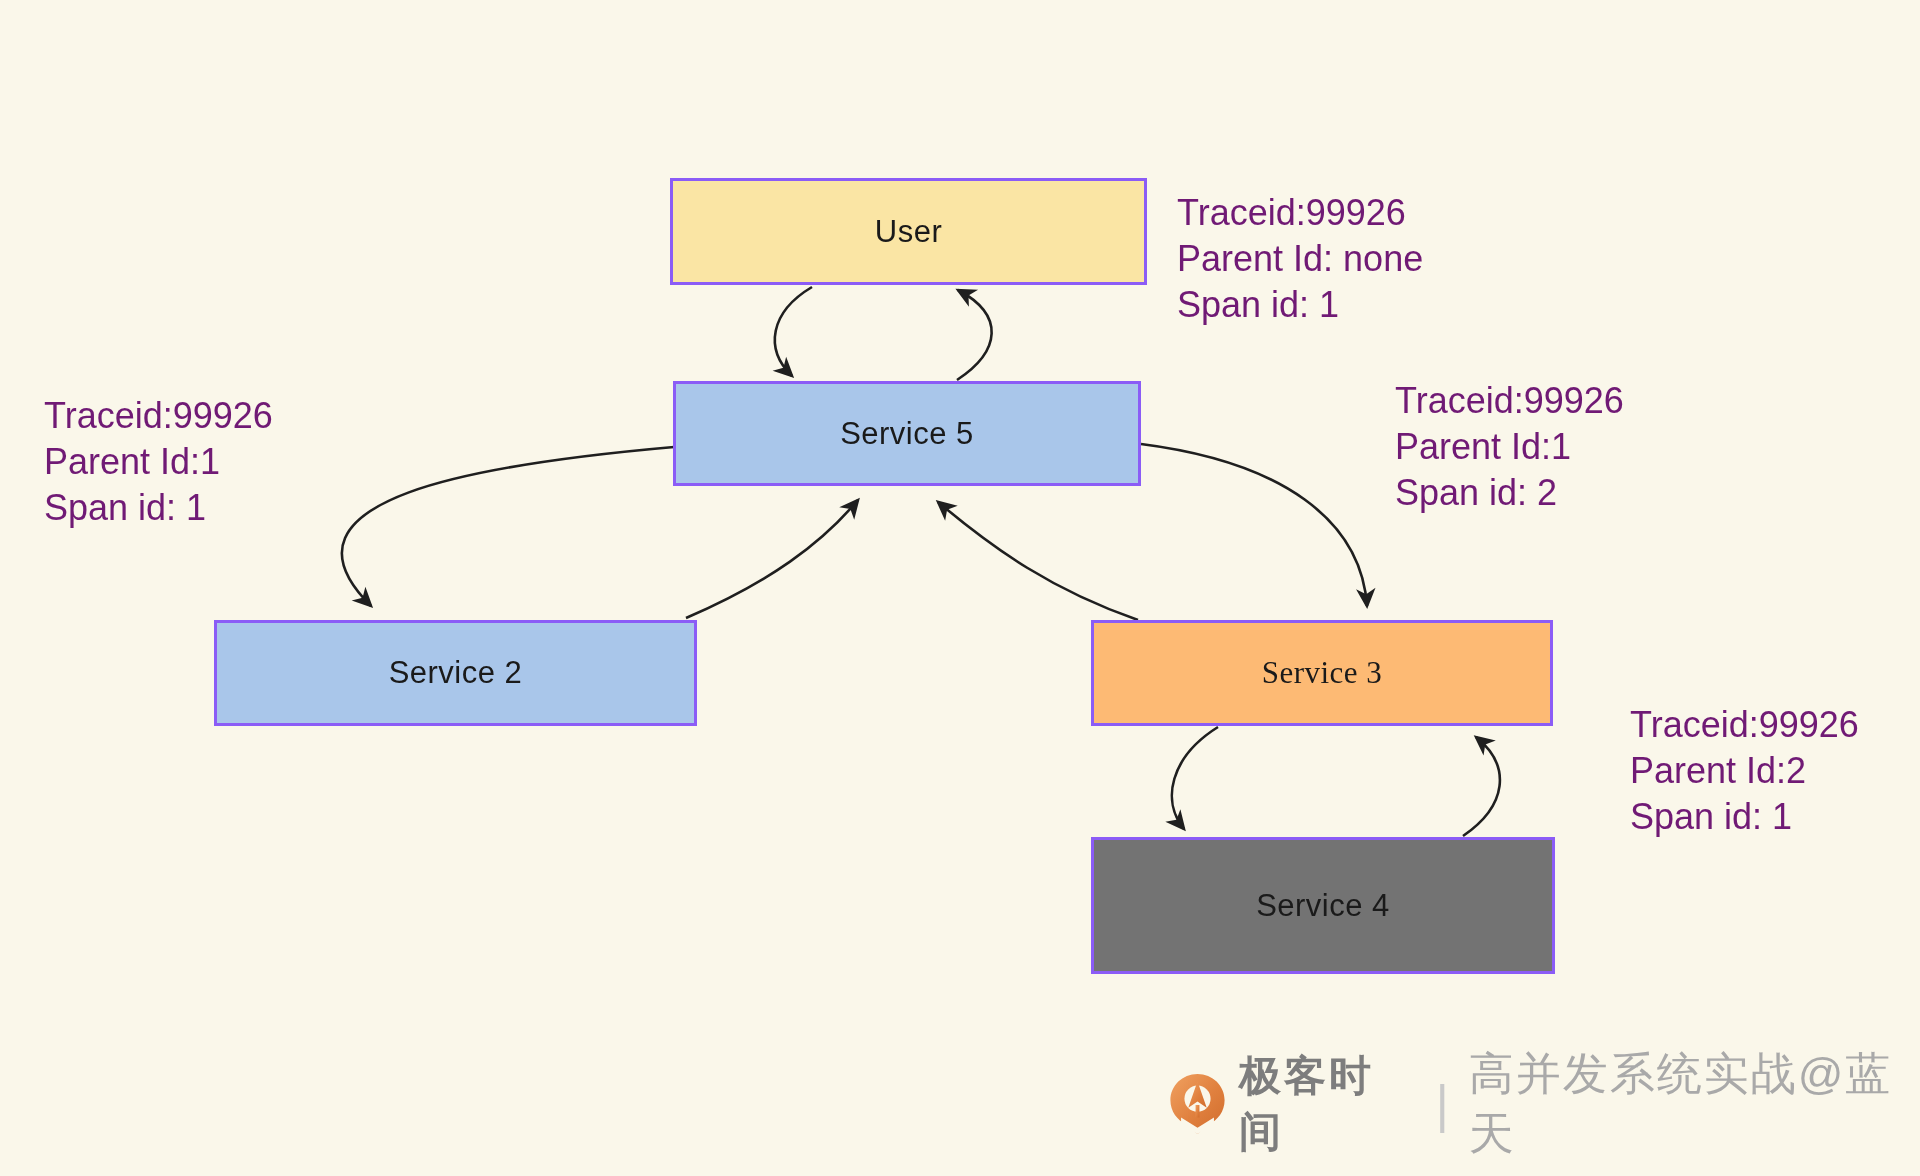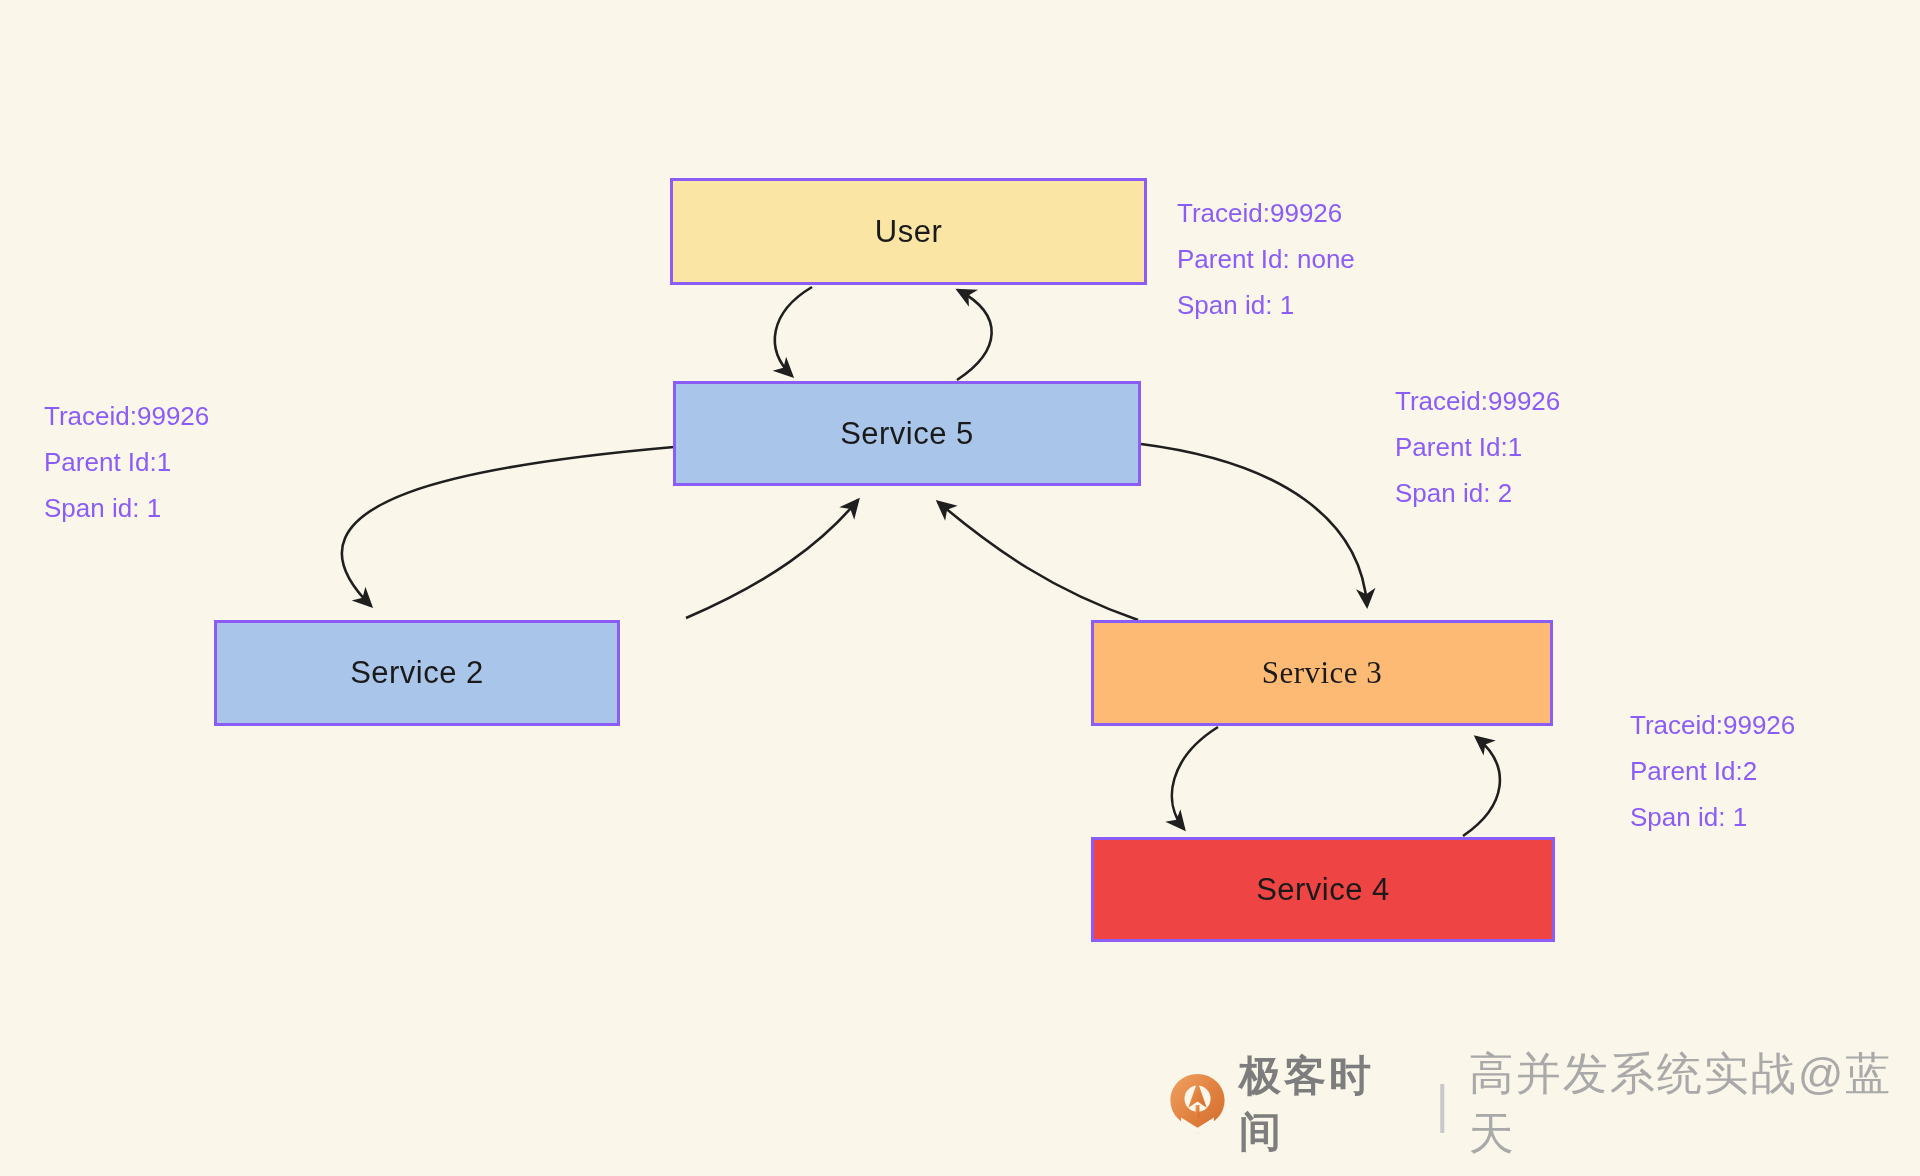--- a/index.html
+++ b/index.html
@@ -9,21 +9,21 @@
     background:#faf7ea;
   }
   .arrow-layer{position:absolute;left:0;top:0;width:1920px;height:1176px;}
   .node{
     position:absolute;box-sizing:border-box;
     border:3px solid #8b5cf6;
     display:flex;align-items:center;justify-content:center;
     font-size:31px;color:#1a1a1a;letter-spacing:0.5px;
   }
   .anno{
-    position:absolute;font-size:26px;line-height:46px;color:#8b5cf6;
+    position:absolute;font-size:36px;line-height:46px;color:#701a75;
     white-space:nowrap;
   }
   .watermark{
     position:absolute;left:1170px;top:1072px;height:64px;
     display:flex;align-items:center;
   }
   .wm-logo{flex:0 0 auto;margin-right:14px;}
   .wm-brand{font-size:42px;font-weight:600;color:#7d7d7d;letter-spacing:3px;}
   .wm-sep{font-size:50px;font-weight:100;color:#c9c9c9;margin:0 20px 0 24px;transform:scaleY(1.05);}
   .wm-credit{font-size:45px;font-weight:500;color:#a9a9a9;letter-spacing:2px;}
@@ -52,29 +52,29 @@
   </svg>
 
   <div class="node" style="left: 670px; top: 178px; width: 477px; height: 107px; background-color: rgb(250, 229, 164);">
     <span>User</span>
   </div>
 
   <div class="node" style="left: 673px; top: 381px; width: 468px; height: 105px; background-color: rgb(169, 198, 234);">
     <span>Service 5</span>
   </div>
 
-  <div class="node" style="left: 214px; top: 620px; width: 406px; height: 106px; background-color: rgb(169, 198, 234);">
+  <div class="node" style="left: 214px; top: 620px; width: 483px; height: 106px; background-color: rgb(169, 198, 234);">
     <span>Service 2</span>
   </div>
 
   <div class="node" style="left: 1091px; top: 620px; width: 462px; height: 106px; background-color: #fdba74; font-family: Liberation Serif, serif;">
     <span>Service 3</span>
   </div>
 
-  <div class="node" style="left: 1091px; top: 837px; width: 464px; height: 105px; background-color: #ef4444; text-align: center;">
+  <div class="node" style="left: 1091px; top: 837px; width: 464px; height: 137px; background-color: #737373; text-align: center;">
     <span>Service 4</span>
   </div>
 
   <div class="anno" style="left:1177px;top:190px;">
     <div>Traceid:99926</div>
     <div>Parent Id: none</div>
     <div>Span id: 1</div>
   </div>
 
   <div class="anno" style="left:44px;top:393px;">

